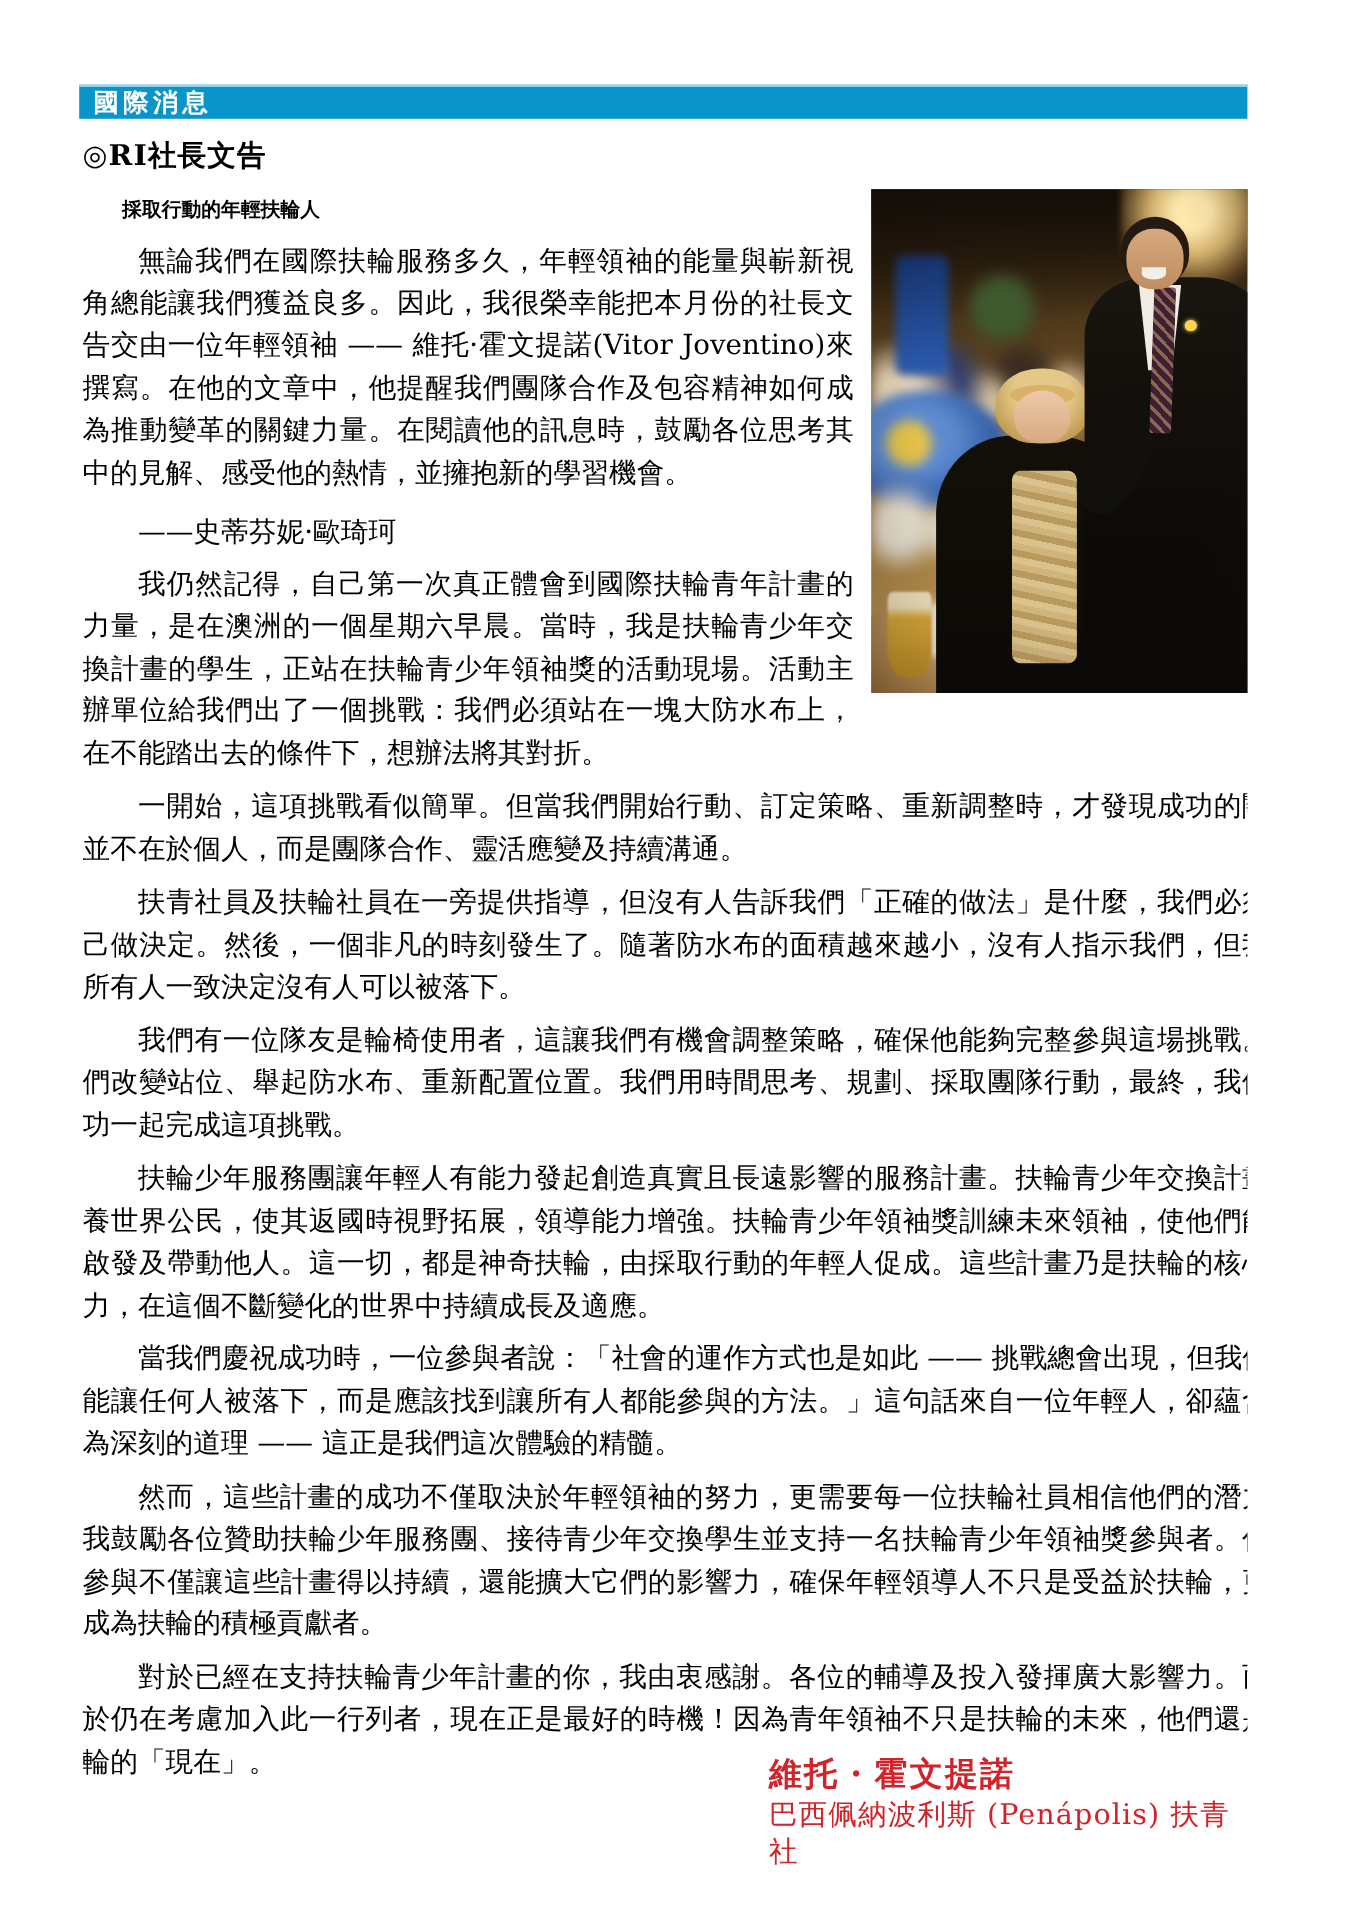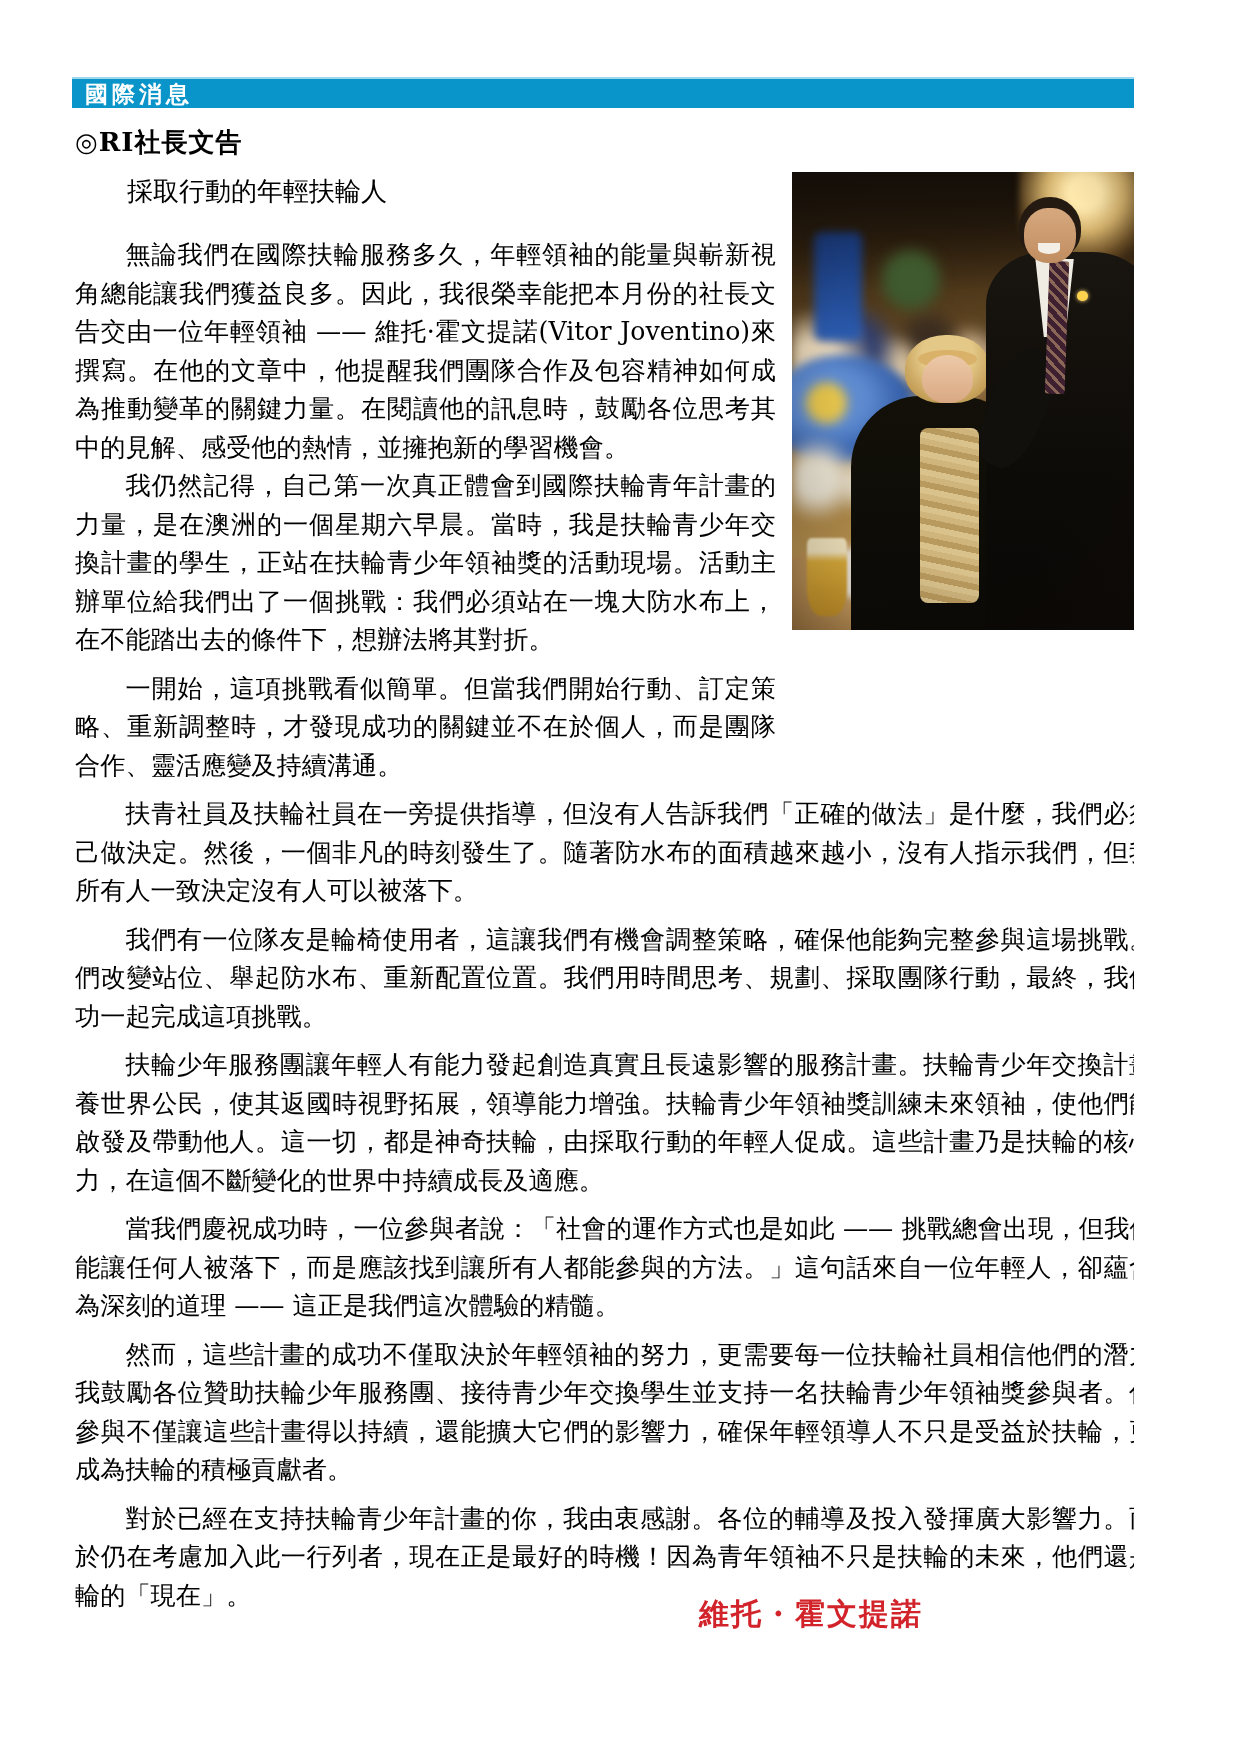--- a/index.html
+++ b/index.html
@@ -39,24 +39,24 @@
   h1.title{
     font-size:26px;
     font-weight:bold;
     line-height:40px;
     margin:0 0 10px 0;
     letter-spacing:1px;
   }
   .article{ text-align:justify; font-size:25.2px; }
   .article p{ margin:0; line-height:38.5px; text-indent:2em; }
   p.subtitle{
-    font-weight:normal;
-    font-size:26px;
+    font-weight:bold;
+    font-size:18px;
     line-height:38px;
-    margin:0 0 26px 0;
+    margin:0 0 8px 0;
   }
   p.attribution{ margin:16px 0 8px 0; }
   p.bp{ margin-top:10px; }
   
   .signature{
     position:absolute;
     left:699px; top:1595px;
     color:#d2232a;
   }
   .sig-name{
@@ -198,28 +198,30 @@
         <div class="ph-man-tie"></div>
         <div class="ph-man-hair"></div>
         <div class="ph-man-face"></div>
         <div class="ph-man-smile"></div>
         <div class="ph-pin"></div>
         <div class="ph-vignette"></div>
       </div>
 
       <p class="subtitle">採取行動的年輕扶輪人</p>
       <p class="lead">無論我們在國際扶輪服務多久，年輕領袖的能量與嶄新視角總能讓我們獲益良多。因此，我很榮幸能把本月份的社長文告交由一位年輕領袖 —— 維托·霍文提諾(Vitor Joventino)來撰寫。在他的文章中，他提醒我們團隊合作及包容精神如何成為推動變革的關鍵力量。在閱讀他的訊息時，鼓勵各位思考其中的見解、感受他的熱情，並擁抱新的學習機會。</p>
+      <p class="attribution">——史蒂芬妮·歐琦珂</p>
       <p class="lead">我仍然記得，自己第一次真正體會到國際扶輪青年計畫的力量，是在澳洲的一個星期六早晨。當時，我是扶輪青少年交換計畫的學生，正站在扶輪青少年領袖獎的活動現場。活動主辦單位給我們出了一個挑戰：我們必須站在一塊大防水布上，在不能踏出去的條件下，想辦法將其對折。</p>
       <p class="bp">一開始，這項挑戰看似簡單。但當我們開始行動、訂定策略、重新調整時，才發現成功的關鍵並不在於個人，而是團隊合作、靈活應變及持續溝通。</p>
       <p class="bp">扶青社員及扶輪社員在一旁提供指導，但沒有人告訴我們「正確的做法」是什麼，我們必須自己做決定。然後，一個非凡的時刻發生了。隨著防水布的面積越來越小，沒有人指示我們，但我們所有人一致決定沒有人可以被落下。</p>
       <p class="bp">我們有一位隊友是輪椅使用者，這讓我們有機會調整策略，確保他能夠完整參與這場挑戰。我們改變站位、舉起防水布、重新配置位置。我們用時間思考、規劃、採取團隊行動，最終，我們成功一起完成這項挑戰。</p>
       <p class="bp">扶輪少年服務團讓年輕人有能力發起創造真實且長遠影響的服務計畫。扶輪青少年交換計畫培養世界公民，使其返國時視野拓展，領導能力增強。扶輪青少年領袖獎訓練未來領袖，使他們能夠啟發及帶動他人。這一切，都是神奇扶輪，由採取行動的年輕人促成。這些計畫乃是扶輪的核心能力，在這個不斷變化的世界中持續成長及適應。</p>
       <p class="bp">當我們慶祝成功時，一位參與者說：「社會的運作方式也是如此 —— 挑戰總會出現，但我們不能讓任何人被落下，而是應該找到讓所有人都能參與的方法。」這句話來自一位年輕人，卻蘊含極為深刻的道理 —— 這正是我們這次體驗的精髓。</p>
       <p class="bp">然而，這些計畫的成功不僅取決於年輕領袖的努力，更需要每一位扶輪社員相信他們的潛力。我鼓勵各位贊助扶輪少年服務團、接待青少年交換學生並支持一名扶輪青少年領袖獎參與者。你的參與不僅讓這些計畫得以持續，還能擴大它們的影響力，確保年輕領導人不只是受益於扶輪，更將成為扶輪的積極貢獻者。</p>
       <p class="bp">對於已經在支持扶輪青少年計畫的你，我由衷感謝。各位的輔導及投入發揮廣大影響力。而對於仍在考慮加入此一行列者，現在正是最好的時機！因為青年領袖不只是扶輪的未來，他們還是扶輪的「現在」。</p>
     </div>
   </div>
 
   <div class="signature">
     <div class="sig-name">維托・霍文提諾</div>
+    <div class="sig-club">巴西佩納波利斯 (Penápolis) 扶青社</div>
   </div>
 
 </div>
 
 </body></html>

